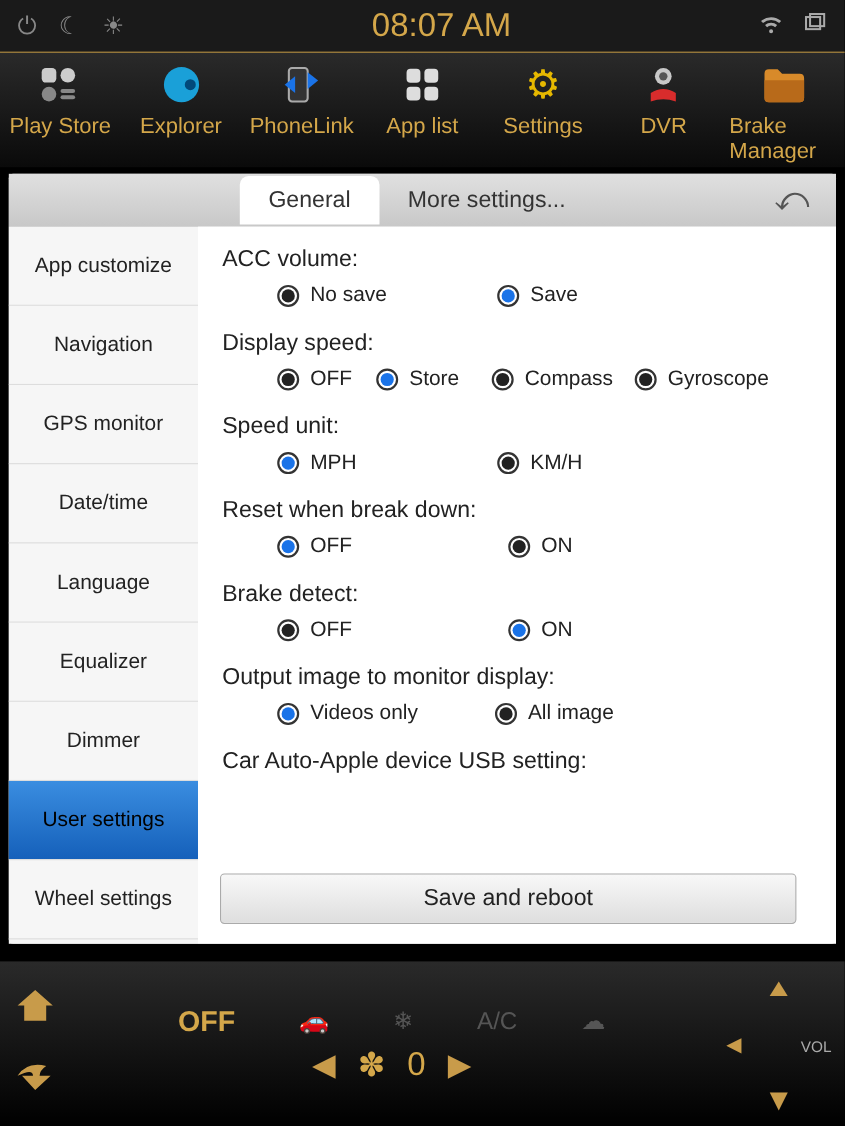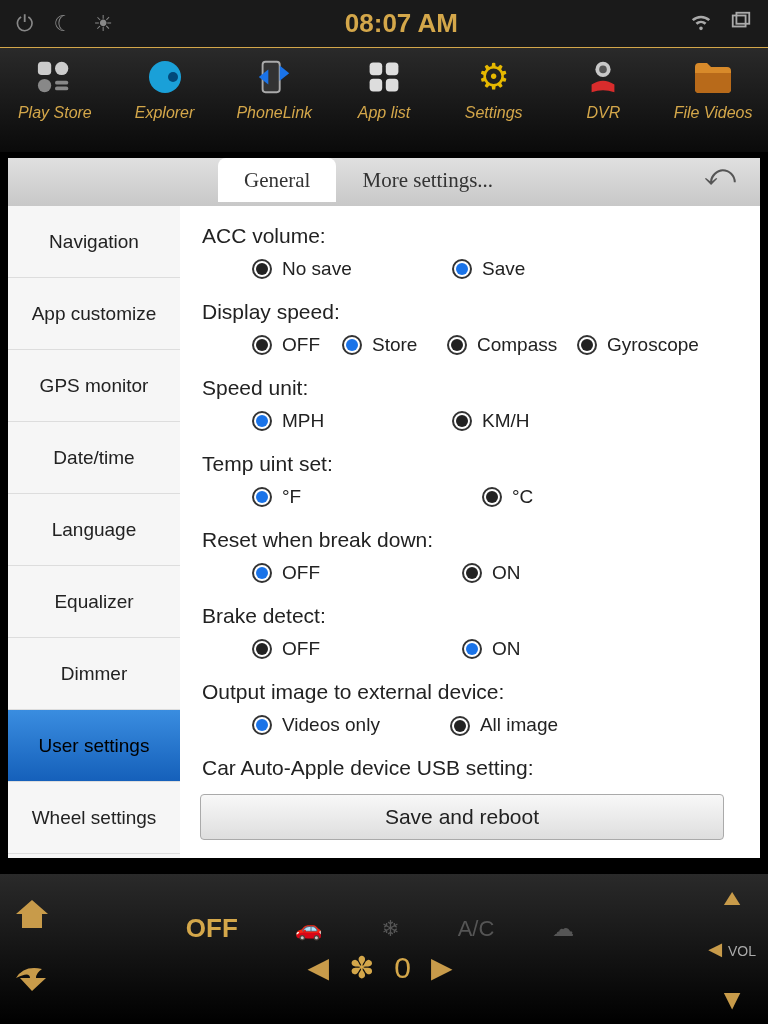--- a/index.html
+++ b/index.html
@@ -15,21 +15,21 @@
     height: 48px;
     background: #1a1a1a;
     display: flex;
     align-items: center;
     justify-content: space-between;
     padding: 0 16px;
     border-bottom: 1px solid #d4a74a;
   }
   .status-left { display: flex; gap: 20px; align-items: center; }
   .status-icon { color: #888; font-size: 22px; }
-  .status-time { color: #d4a74a; font-size: 26px; font-weight: 700; }
+  .status-time { color: #d4a74a; font-size: 30px; font-weight: 400; }
   .status-right { display: flex; gap: 18px; align-items: center; }
   .dock {
     height: 104px;
     background: linear-gradient(#2a2a2a, #0a0a0a);
     display: flex;
     justify-content: space-around;
     align-items: flex-start;
     padding: 8px 0 0;
   }
   .dock-item {
@@ -40,37 +40,37 @@
     width: 100px;
   }
   .dock-icon {
     width: 42px;
     height: 42px;
     display: flex;
     align-items: center;
     justify-content: center;
     font-size: 36px;
   }
-  .dock-label { color: #d4a74a; font-size: 16px; font-style: italic; }
+  .dock-label { color: #d4a74a; font-size: 20px; }
   .main {
     position: absolute;
     top: 158px;
     left: 8px;
     width: 752px;
     height: 700px;
     background: linear-gradient(#ddd, #bbb);
     border-radius: 4px;
   }
   .tabs {
     display: flex;
+    align-items: center;
     height: 48px;
     padding-left: 210px;
     position: relative;
     background: linear-gradient(#e0e0e0, #c8c8c8);
-    font-family: Liberation Serif, serif;
   }
   .tab {
     padding: 0 26px;
     height: 44px;
     line-height: 44px;
     font-size: 21px;
     color: #333;
   }
   .tab.active {
     background: #fff;
@@ -195,21 +195,21 @@
     font-size: 22px;
     letter-spacing: 0.5px;
   }
   .fan-row {
     display: flex;
     gap: 20px;
     align-items: center;
     font-size: 30px;
     color: #d4a74a;
   }
-  .vol-label { color: #aaa; font-size: 14px; margin-top: 4px; }
+  .vol-label { color: #aaa; font-size: 14px; margin-top: 4px; margin-left: 48px; }
   .tri.left, .tri.right { color: #c89b4a; }
 </style>
 </head>
 <body>
 
 <div class="status-bar">
   <div class="status-left">
     <span class="status-icon">⏻</span>
     <span class="status-icon">☾</span>
     <span class="status-icon">☀</span>
@@ -287,34 +287,34 @@
     </div>
     <div class="dock-label">DVR</div>
   </div>
   <div class="dock-item">
     <div class="dock-icon">
       <svg width="40" height="36" viewBox="0 0 40 36">
           <path d="M2 8 Q2 4 6 4 L14 4 L18 8 L34 8 Q38 8 38 12 L38 30 Q38 34 34 34 L6 34 Q2 34 2 30 Z" fill="#d88a2a"></path>
           <path d="M2 14 L38 14 L38 30 Q38 34 34 34 L6 34 Q2 34 2 30 Z" fill="#b86a1a"></path>
         </svg>
     </div>
-    <div class="dock-label">File Videos</div>
+    <div class="dock-label">Brake Manager</div>
   </div>
 </div>
 
 <div class="main">
   <div class="tabs">
     <div class="tab active">General</div>
     <div class="tab">More settings...</div>
     <div class="back-icon">⤺</div>
   </div>
   <div class="body">
     <div class="sidebar">
+      <div class="side-item">App customize</div>
       <div class="side-item">Navigation</div>
-      <div class="side-item">App customize</div>
       <div class="side-item">GPS monitor</div>
       <div class="side-item">Date/time</div>
       <div class="side-item">Language</div>
       <div class="side-item">Equalizer</div>
       <div class="side-item">Dimmer</div>
       <div class="side-item selected">User settings</div>
       <div class="side-item">Wheel settings</div>
     </div>
     <div class="content">
 
@@ -361,33 +361,20 @@
               <span class="radio on"></span>
               <span>MPH</span>
             </div>
           <div class="opt" style="margin-left:50px;">
               <span class="radio off"></span>
               <span>KM/H</span>
             </div>
         </div>
       </div>
 
-      <div class="group">
-        <div class="group-label">Temp uint set:</div>
-        <div class="options">
-          <div class="opt">
-              <span class="radio on"></span>
-              <span>°F</span>
-            </div>
-          <div class="opt" style="margin-left:80px;">
-              <span class="radio off"></span>
-              <span>°C</span>
-            </div>
-        </div>
-      </div>
 
       <div class="group">
         <div class="group-label">Reset when break down:</div>
         <div class="options">
           <div class="opt">
               <span class="radio on"></span>
               <span>OFF</span>
             </div>
           <div class="opt" style="margin-left:60px;">
               <span class="radio off"></span>
@@ -404,27 +391,27 @@
               <span>OFF</span>
             </div>
           <div class="opt" style="margin-left:60px;">
               <span class="radio on"></span>
               <span>ON</span>
             </div>
         </div>
       </div>
 
       <div class="group">
-        <div class="group-label">Output image to external device:</div>
+        <div class="group-label">Output image to monitor display:</div>
         <div class="options">
           <div class="opt">
               <span class="radio on"></span>
               <span>Videos only</span>
             </div>
-          <div class="opt" style="margin-left:40px;align-items:flex-end;">
+          <div class="opt" style="margin-left:40px;">
               <span class="radio off"></span>
               <span>All image</span>
             </div>
         </div>
       </div>
 
       <div class="group">
         <div class="group-label">Car Auto-Apple device USB setting:</div>
       </div>
 

